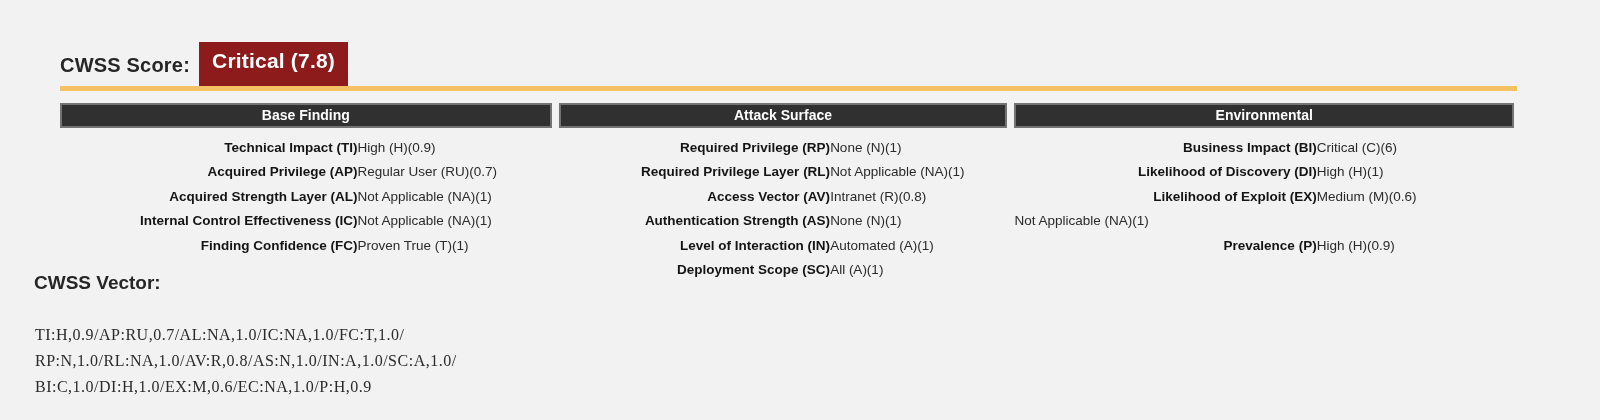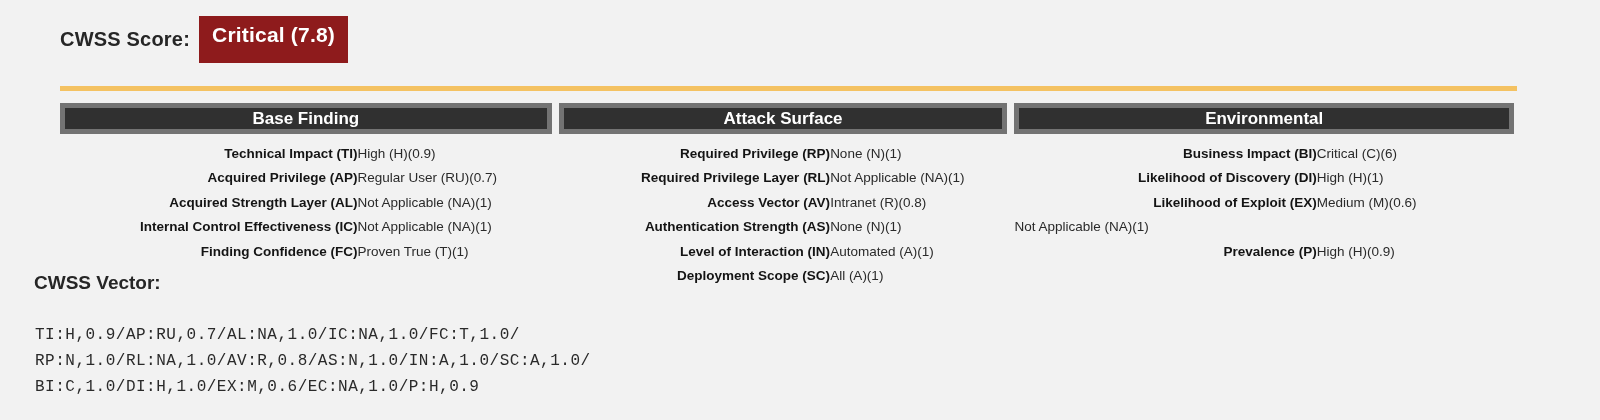--- a/index.html
+++ b/index.html
@@ -13,21 +13,21 @@
     font-family: "Liberation Sans", sans-serif;
     color: var(--text, #1c1c1c);
     position: relative;
     overflow: hidden;
   }
 
   
   .score-row {
     position: absolute;
     left: 60px;
-    top: 16px;
+    top: 42px;
     display: flex;
     align-items: center;
   }
   .score-label {
     font-size: 20px;
     font-weight: bold;
     color: #262626;
     letter-spacing: 0.2px;
   }
   .score-badge {
@@ -59,23 +59,23 @@
     display: flex;
     gap: 7px;
   }
   .cwss-table { min-width: 0; }
   .cwss-table:nth-child(1) { flex: 493 0 0; }
   .cwss-table:nth-child(2) { flex: 450 0 0; }
   .cwss-table:nth-child(3) { flex: 501 0 0; }
 
   .table-header {
     background: var(--table-header-bg, #303030);
-    border: 5px solid #737373;
+    border: 2px solid #737373;
     color: var(--table-header-text, #ffffff);
-    font-size: 17px;
+    font-size: 14px;
     font-weight: bold;
     text-align: center;
     height: 21px;
     line-height: 21px;
   }
   .table-body {
     padding-top: 7px;
   }
   .metric-row {
     display: flex;
@@ -105,21 +105,21 @@
     left: 34px;
     top: 272px;
     font-size: 19px;
     font-weight: bold;
     color: #262626;
   }
   .vector-block {
     position: absolute;
     left: 35px;
     top: 322px;
-    font-family: Liberation Mono, monospace;
+    font-family: Liberation Serif, serif;
     font-size: 16px;
     line-height: 26px;
     color: #2a2a2a;
     letter-spacing: 0.5px;
   }
 </style>
 </head>
 <body>
 
 <div class="score-row">

